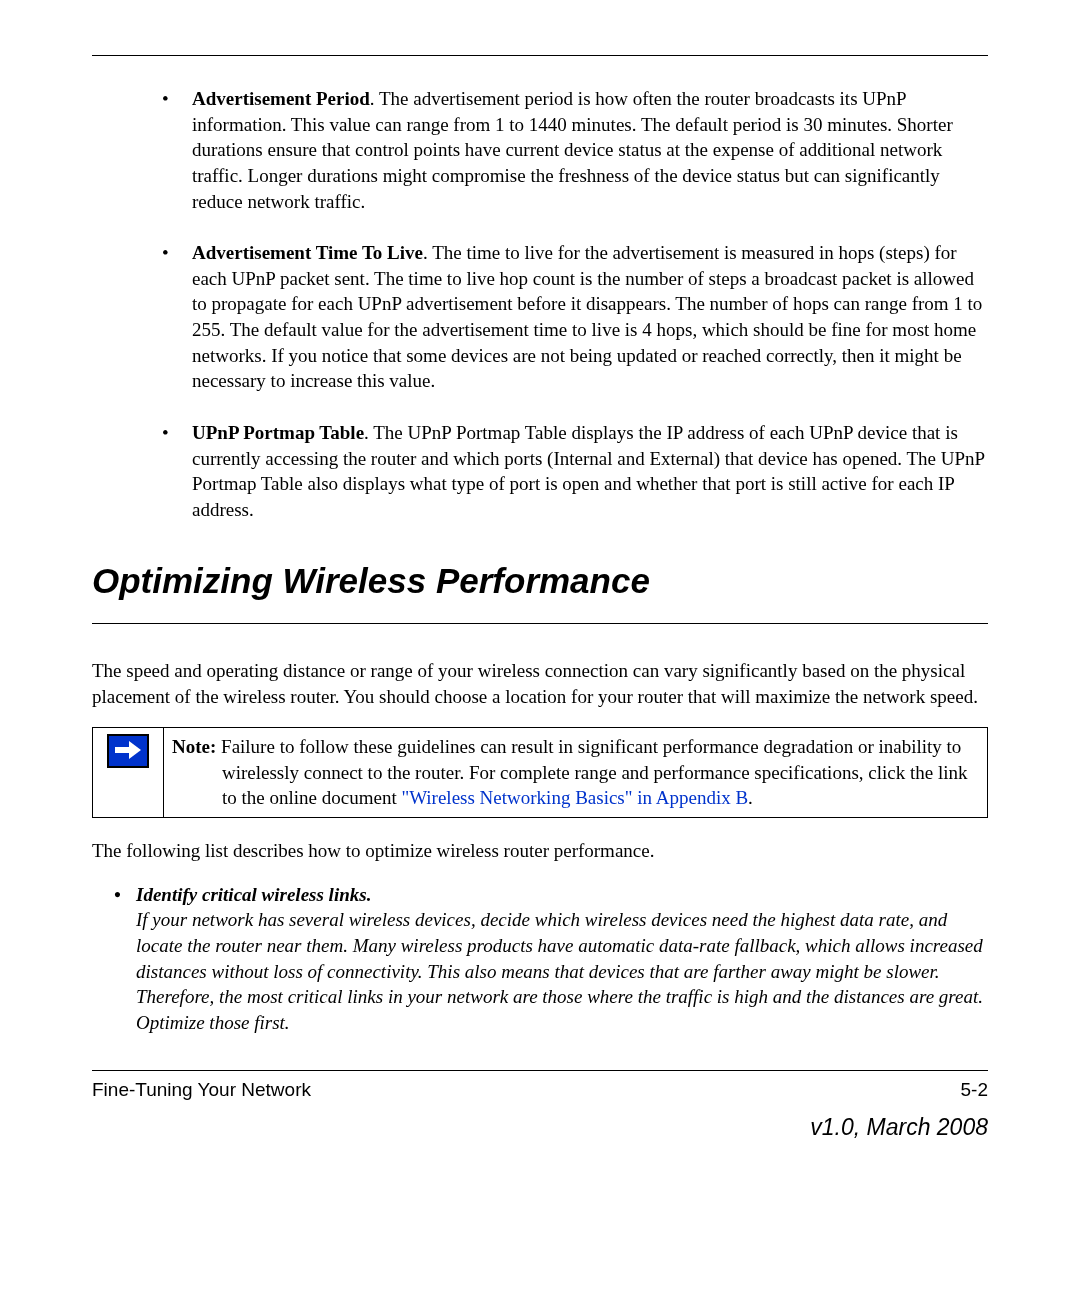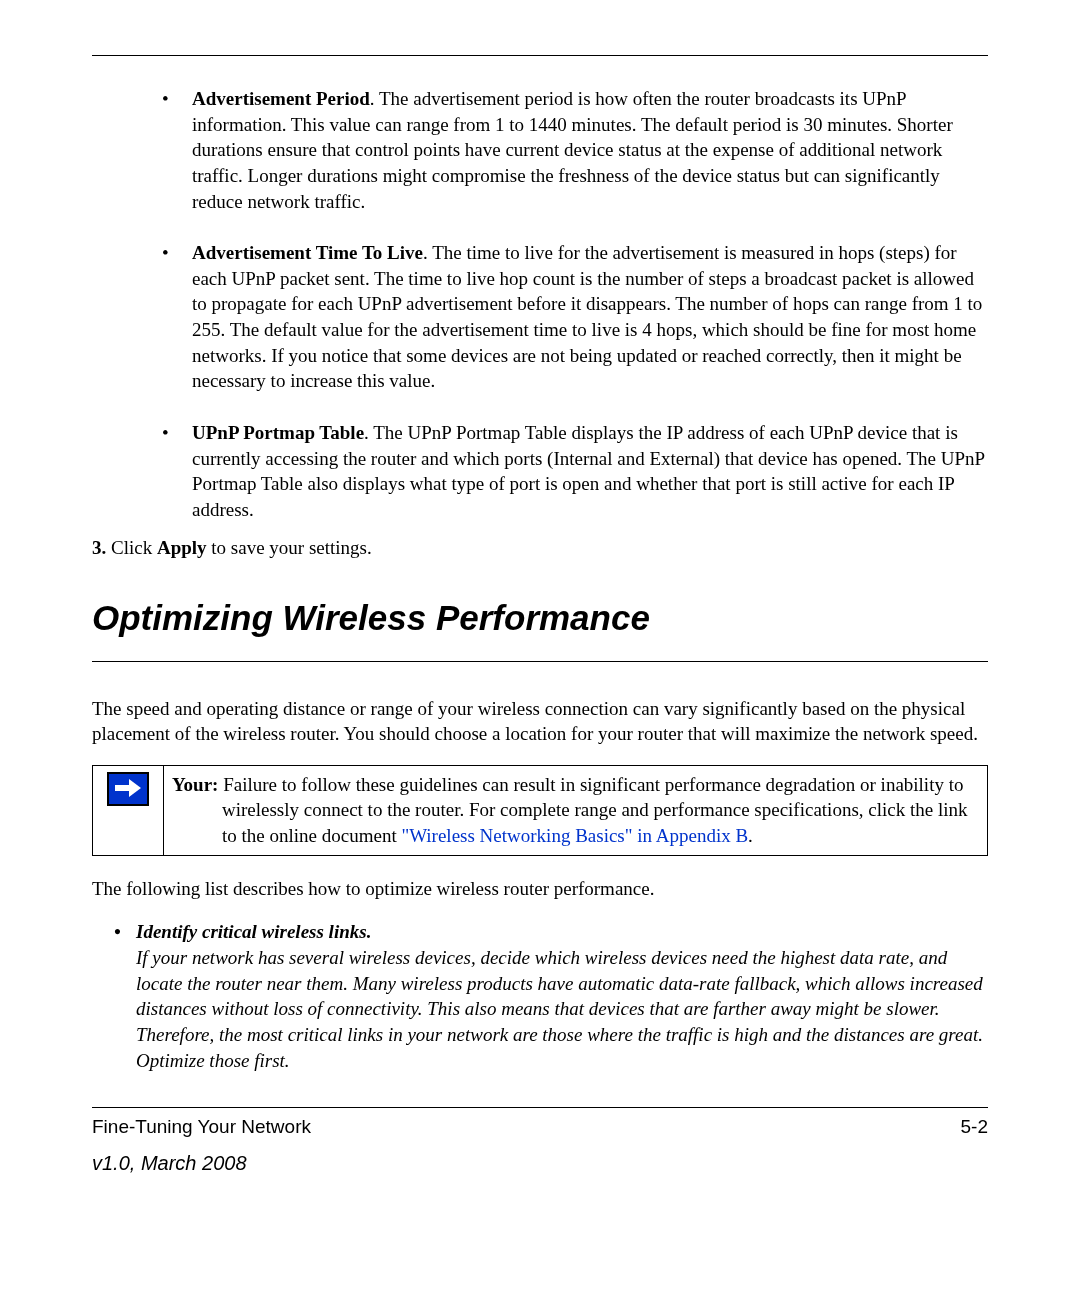--- a/index.html
+++ b/index.html
@@ -140,24 +140,24 @@
       margin: 34px 0 6px 0;
     }
     .footer-row {
       display: flex;
       justify-content: space-between;
       font-family: Arial, Helvetica, sans-serif;
       font-size: 19px;
       margin-bottom: 10px;
     }
     .footer-version {
-      text-align: left;
+      text-align: right;
       font-family: Arial, Helvetica, sans-serif;
       font-style: italic;
-      font-size: 20px;
+      font-size: 23px;
     }
   </style>
 </head>
 <body>
 
 <div class="page">
 
   <hr class="header-rule">
 
   <ul class="bullets-outer">
@@ -165,39 +165,35 @@
       <span class="bold-run">Advertisement Period</span><span>. The advertisement period is how often the router broadcasts its UPnP information. This value can range from 1 to 1440 minutes. The default period is 30 minutes. Shorter durations ensure that control points have current device status at the expense of additional network traffic. Longer durations might compromise the freshness of the device status but can significantly reduce network traffic.</span>
     </li>
     <li>
       <span class="bold-run">Advertisement Time To Live</span><span>. The time to live for the advertisement is measured in hops (steps) for each UPnP packet sent. The time to live hop count is the number of steps a broadcast packet is allowed to propagate for each UPnP advertisement before it disappears. The number of hops can range from 1 to 255. The default value for the advertisement time to live is 4 hops, which should be fine for most home networks. If you notice that some devices are not being updated or reached correctly, then it might be necessary to increase this value.</span>
     </li>
     <li>
       <span class="bold-run">UPnP Portmap Table</span><span>. The UPnP Portmap Table displays the IP address of each UPnP device that is currently accessing the router and which ports (Internal and External) that device has opened. The UPnP Portmap Table also displays what type of port is open and whether that port is still active for each IP address.</span>
     </li>
   </ul>
 
-  <p class="step-line">
-    <span class="step-num">3.</span>
-    <span>Click </span><span class="bold-run">Apply</span><span> to save your settings.</span>
-  </p>
 
   <h2 class="section-heading">Optimizing Wireless Performance</h2>
   <hr class="section-rule">
 
   <p class="body">The speed and operating distance or range of your wireless connection can vary significantly based on the physical placement of the wireless router. You should choose a location for your router that will maximize the network speed.</p>
 
   <table class="note-box">
     <tbody>
         <tr>
       <td class="note-icon-cell">
         <span class="note-icon"></span>
       </td>
       <td class="note-text">
         <span class="note-hang">
-          <span class="bold-run">Your:</span><span> Failure to follow these guidelines can result in significant performance degradation or inability to wirelessly connect to the router. For complete range and performance specifications, click the link to the online document </span><span class="link">"Wireless Networking Basics" in Appendix B</span><span>.</span>
+          <span class="bold-run">Note:</span><span> Failure to follow these guidelines can result in significant performance degradation or inability to wirelessly connect to the router. For complete range and performance specifications, click the link to the online document </span><span class="link">"Wireless Networking Basics" in Appendix B</span><span>.</span>
         </span>
       </td>
     </tr>
   </tbody>
     </table>
 
   <p class="body">The following list describes how to optimize wireless router performance.</p>
 
   <ul class="bullets-lower">
     <li>

